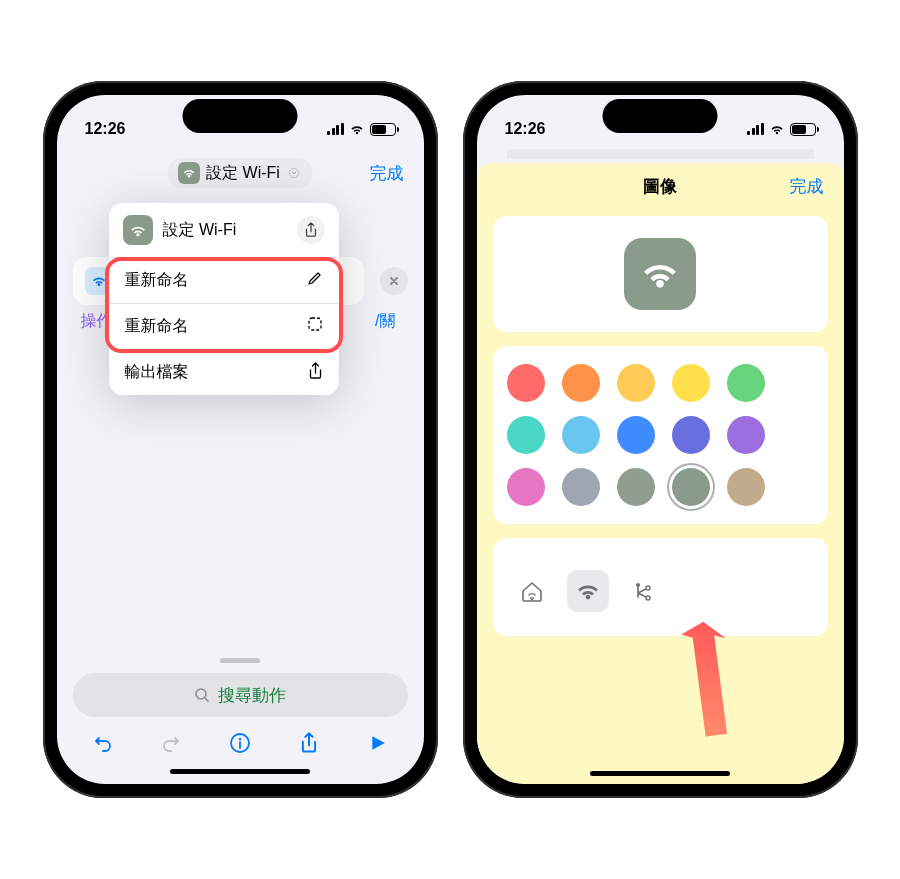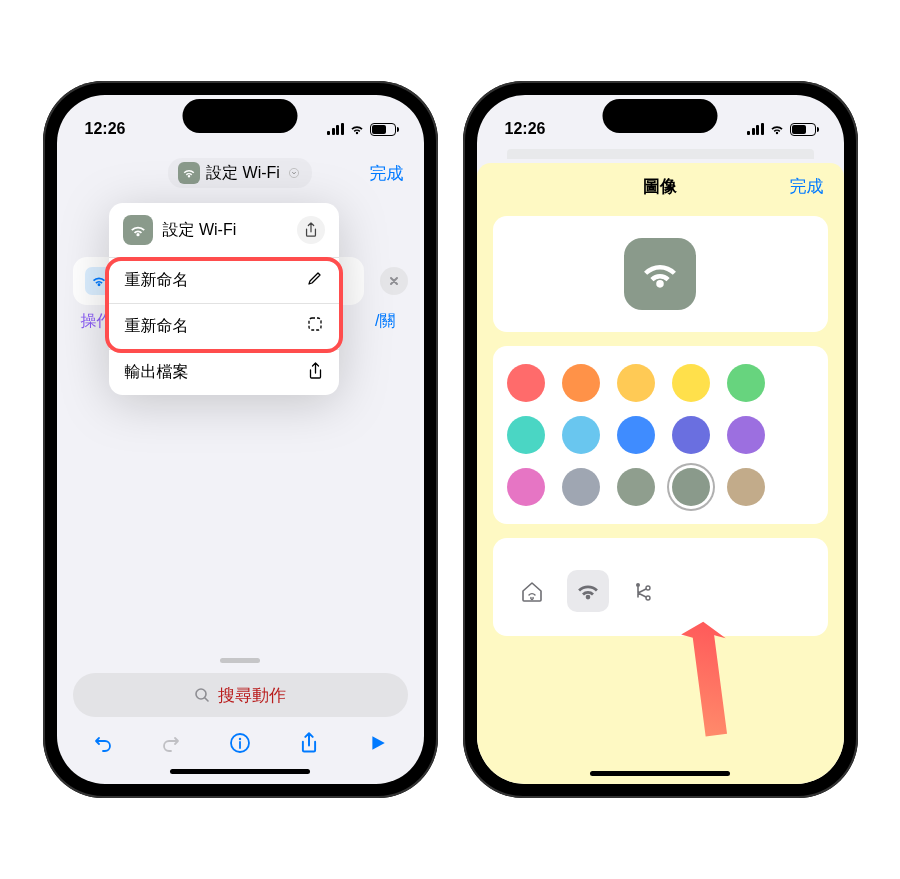--- a/index.html
+++ b/index.html
@@ -255,21 +255,21 @@
     margin:0 auto 10px;
   }
   .search-pill {
     background:#e3e3e6;
     border-radius:22px;
     height:44px;
     display:flex;
     align-items:center;
     justify-content:center;
     gap:8px;
-    color:#b91c1c;
+    color:#15803d;
     font-size:17px;
   }
   .toolbar {
     display:flex;
     justify-content:space-between;
     align-items:center;
     padding:14px 18px 10px;
   }
   .tb-btn {
     color:#007aff;

